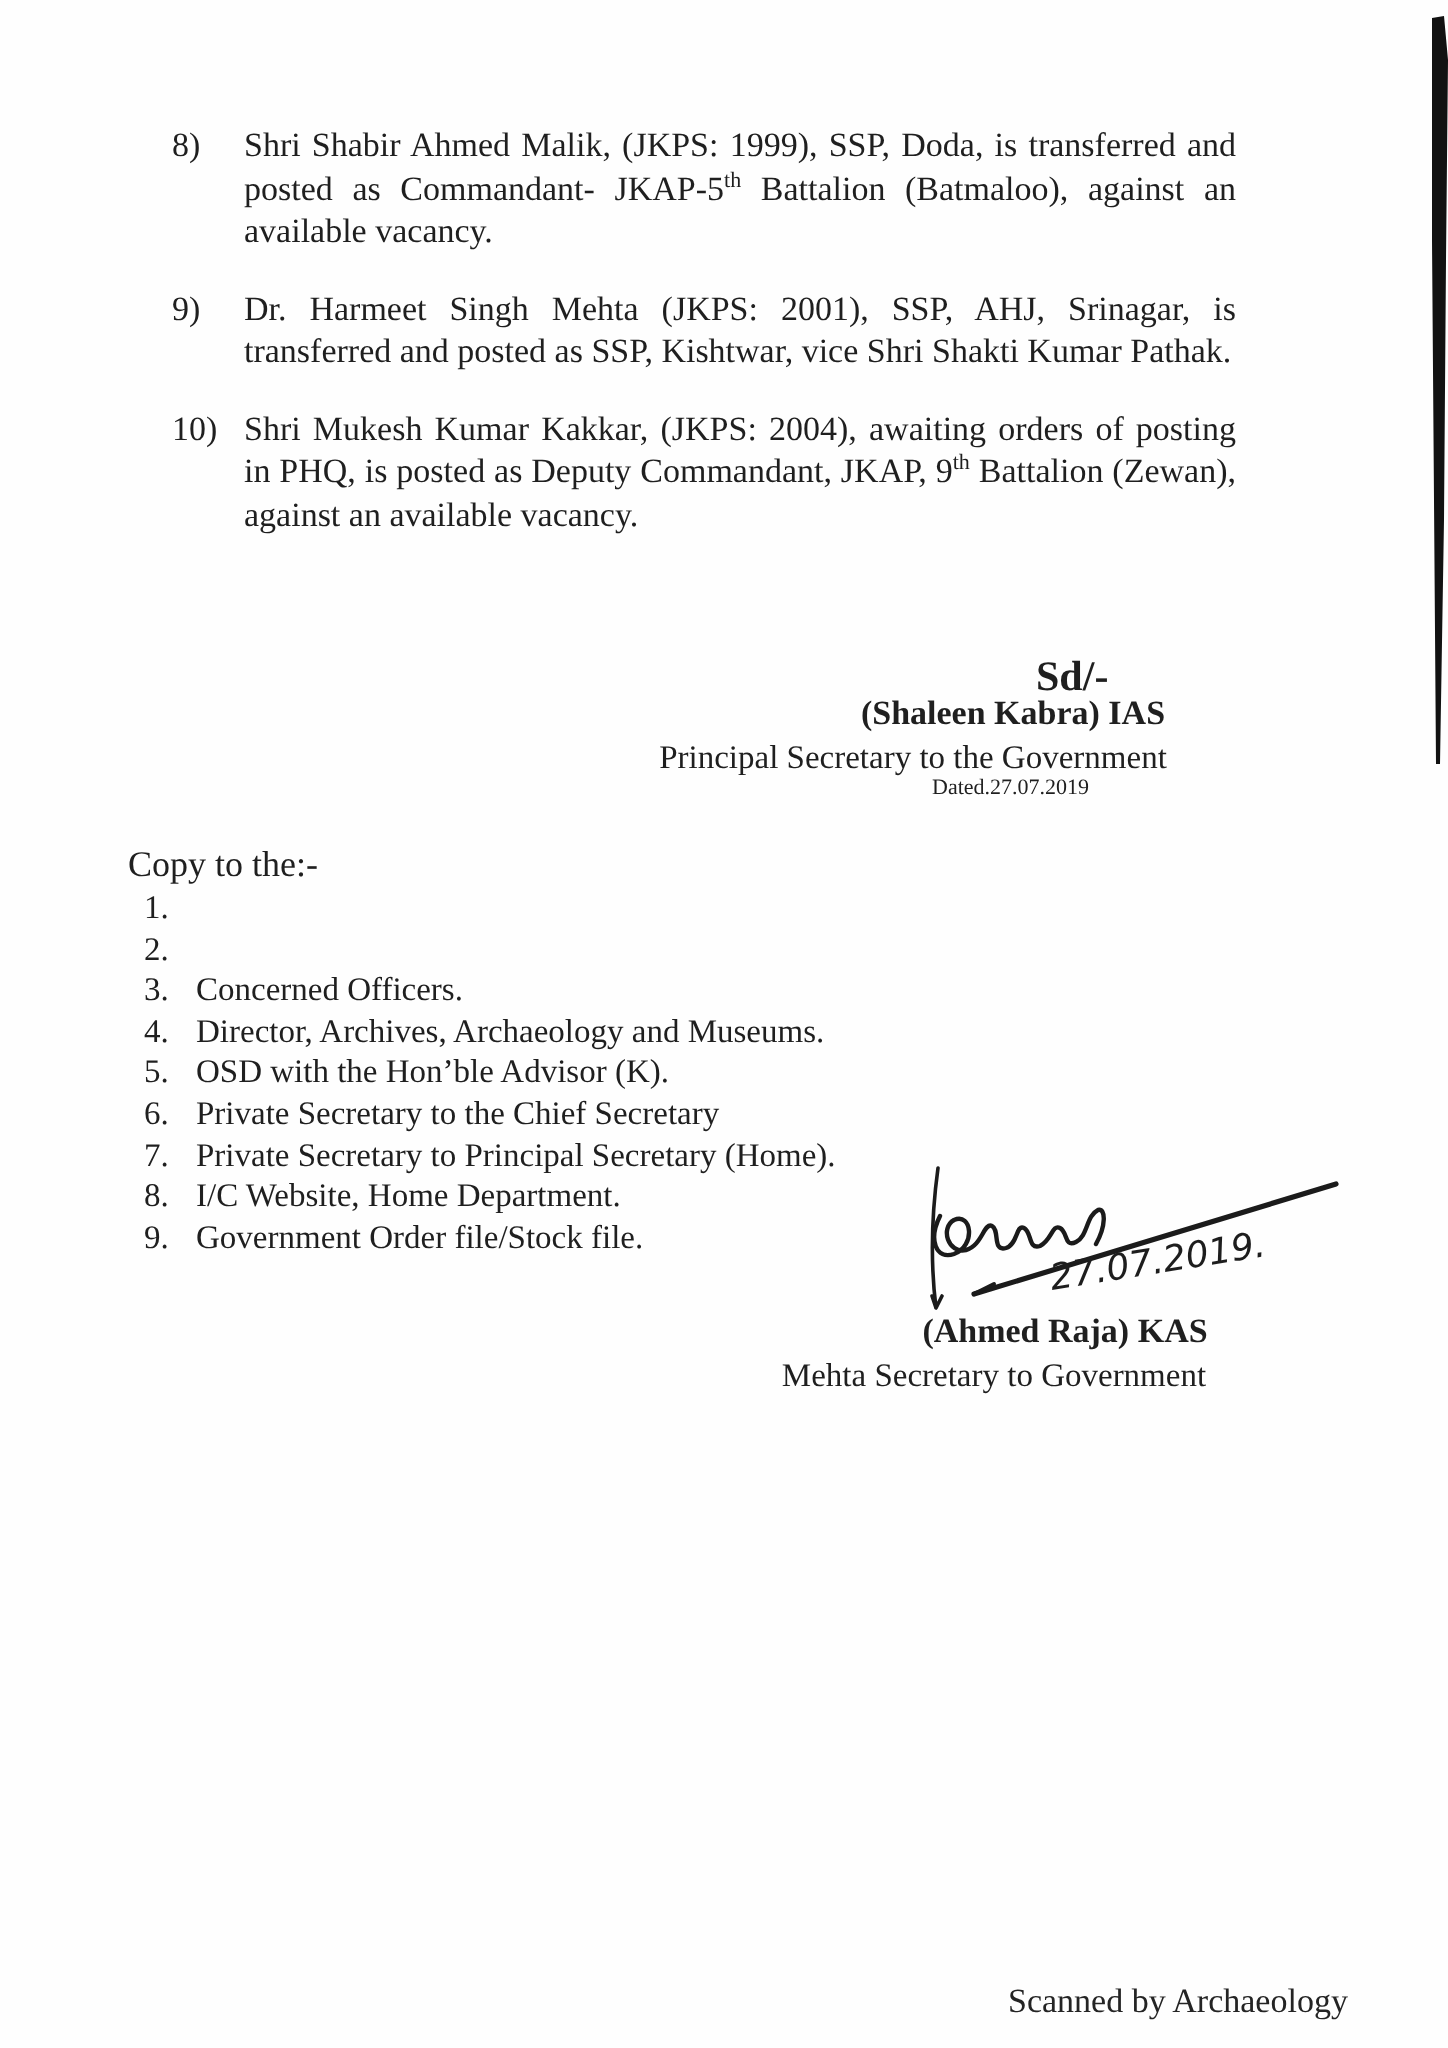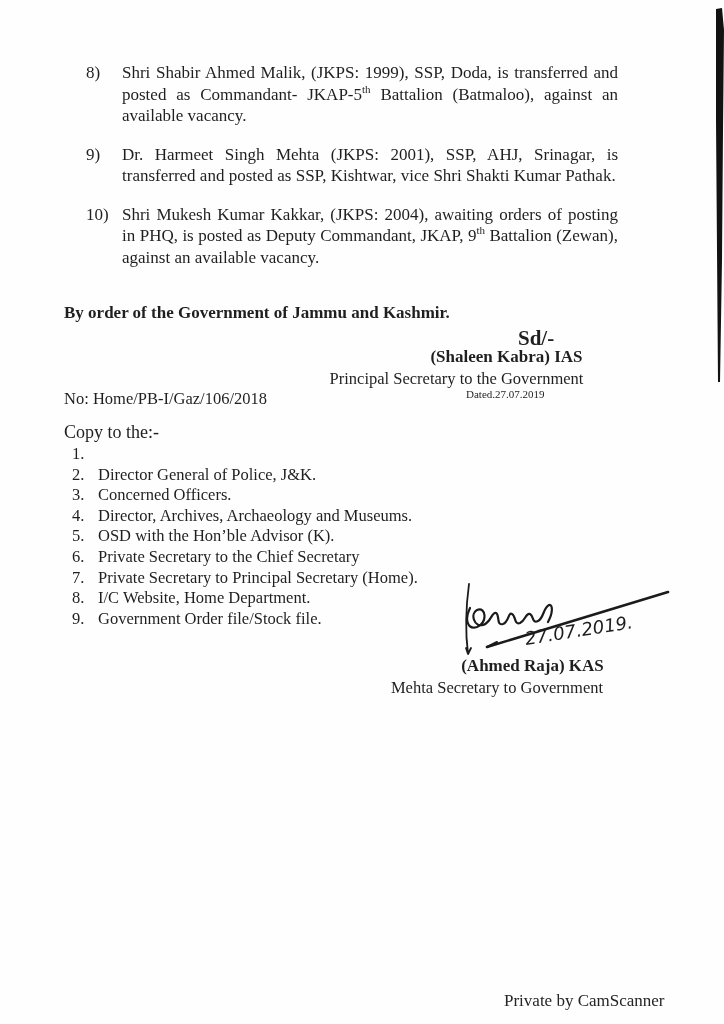--- a/index.html
+++ b/index.html
@@ -50,35 +50,32 @@
     <div class="order-item">
       <span class="num">9)</span>
       <p class="itext"><span>Dr. Harmeet Singh Mehta (JKPS: 2001), SSP, AHJ, Srinagar, is transferred and posted as SSP, Kishtwar, vice Shri Shakti Kumar Pathak.</span><sup></sup><span></span></p>
     </div>
     <div class="order-item">
       <span class="num">10)</span>
       <p class="itext"><span>Shri Mukesh Kumar Kakkar, (JKPS: 2004), awaiting orders of posting in PHQ, is posted as Deputy Commandant, JKAP, 9</span><sup>th</sup><span> Battalion (Zewan), against an available vacancy.</span></p>
     </div>
   </div>
 
-  <div class="by-order">By order of the Government of Jammu and Kashmir.</div>
   <div class="sd">Sd/-</div>
   <div class="signatory-name">(Shaleen Kabra) IAS</div>
   <div class="signatory-title">Principal Secretary to the Government</div>
-  <div class="ref-no">No: Home/PB-I/Gaz/106/2018</div>
   <div class="ref-date">Dated.27.07.2019</div>
 
   <div class="copy-heading">Copy to the:-</div>
   <div class="copy-list">
     <div class="copy-item">
         <span class="cnum">1.</span>
       </div>
     <div class="copy-item">
         <span class="cnum">2.</span>
-        <span class="ctext">Director General of Police, J&amp;K.</span>
       </div>
     <div class="copy-item">
         <span class="cnum">3.</span>
         <span class="ctext">Concerned Officers.</span>
       </div>
     <div class="copy-item">
         <span class="cnum">4.</span>
         <span class="ctext">Director, Archives, Archaeology and Museums.</span>
       </div>
     <div class="copy-item">
@@ -109,19 +106,19 @@
       <path stroke-width="2.2" d="M20,30 C14,42 18,52 27,49 C38,45 36,28 27,32 C20,36 24,49 33,47 C41,45 42,33 46,35 C50,37 46,48 53,46 C59,44 58,34 62,36 C66,38 64,47 70,45 C76,42 76,34 80,36 C84,38 82,46 88,43 C94,40 93,30 99,27 C103,26 103,35 98,44"></path>
       <path stroke-width="2.6" d="M37,69 L218,14"></path>
       <path stroke-width="2" d="M37,69 L47,64"></path>
     </g>
     <text x="76" y="67" transform="rotate(-9 76 67)" font-family="DejaVu Sans, sans-serif" font-style="italic" font-size="18" fill="#1d1d1d">27.07.2019.</text>
   </svg>
 
   <div class="sig-name">(Ahmed Raja) KAS</div>
   <div class="sig-title">Mehta Secretary to Government</div>
 
-  <div class="footer-watermark">Private by CamScanner</div>
+  <div class="footer-watermark">Scanned by Archaeology</div>
 
   <svg class="edge-mark" viewBox="0 0 724 1024">
     <polygon points="716,9 722,8 724,30 723,130 722,260 720,382 718,382 717,250 716,120" fill="#121212"></polygon>
   </svg>
 
 </div>
 
 </body></html>

